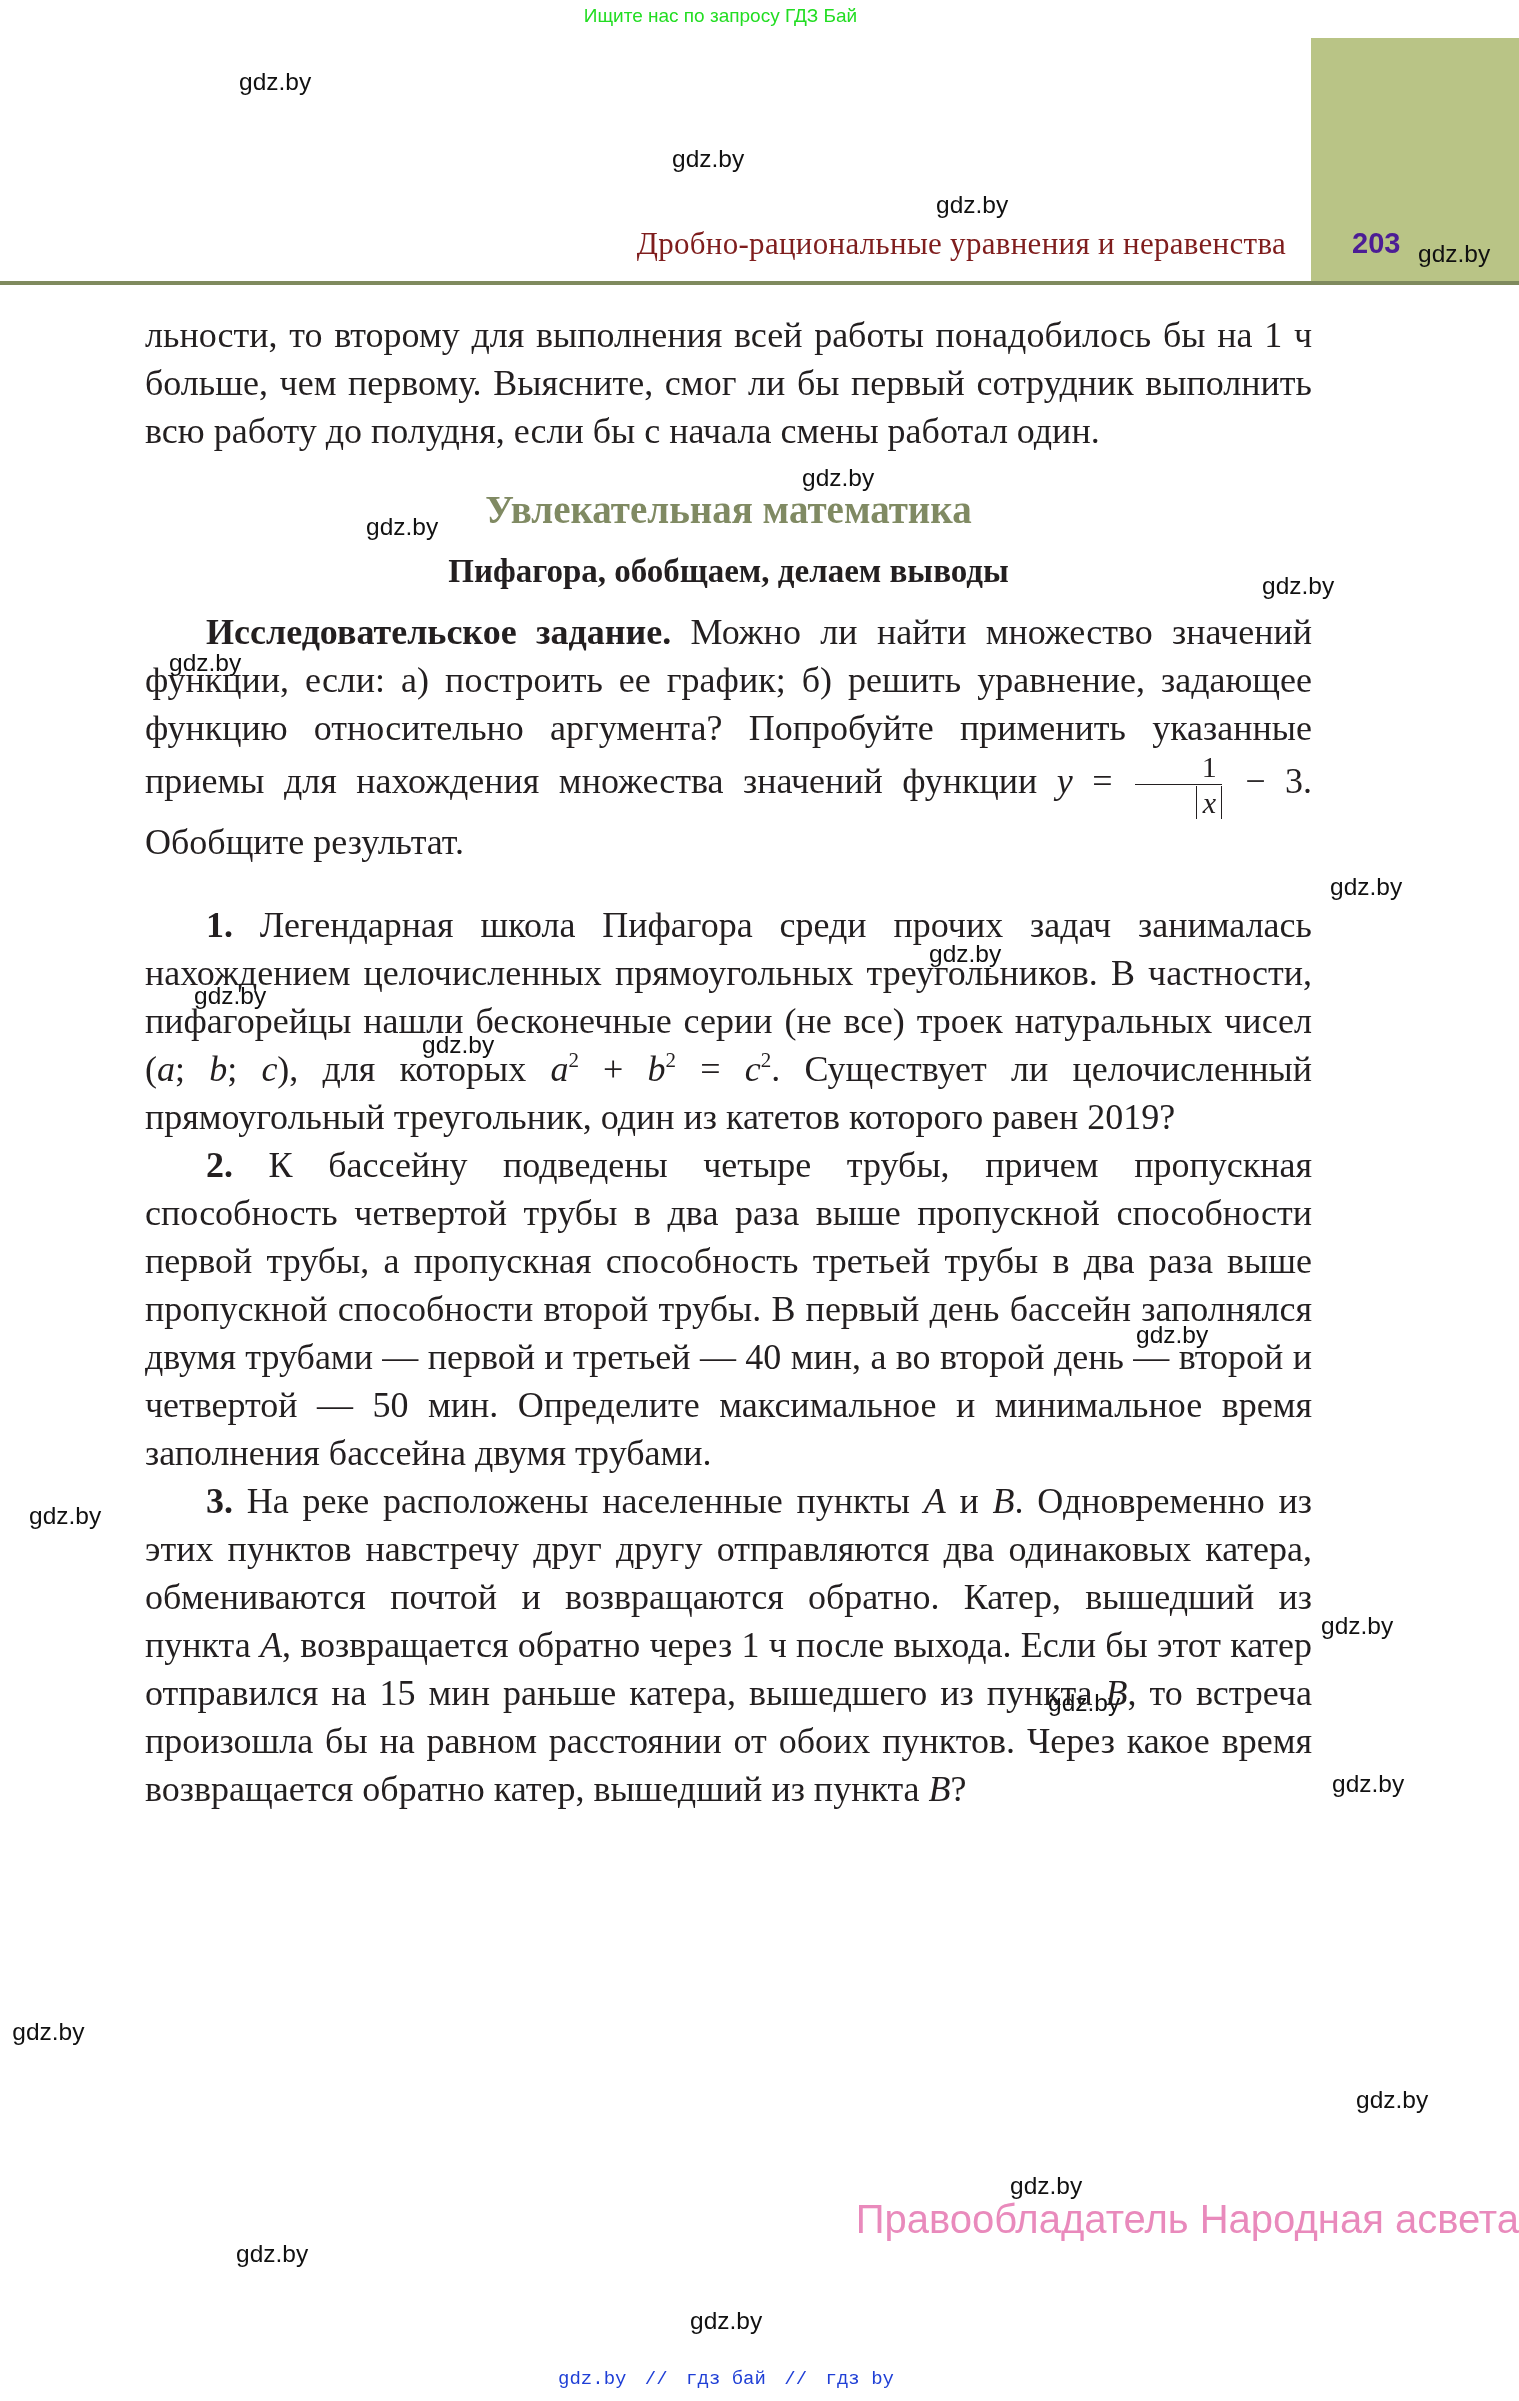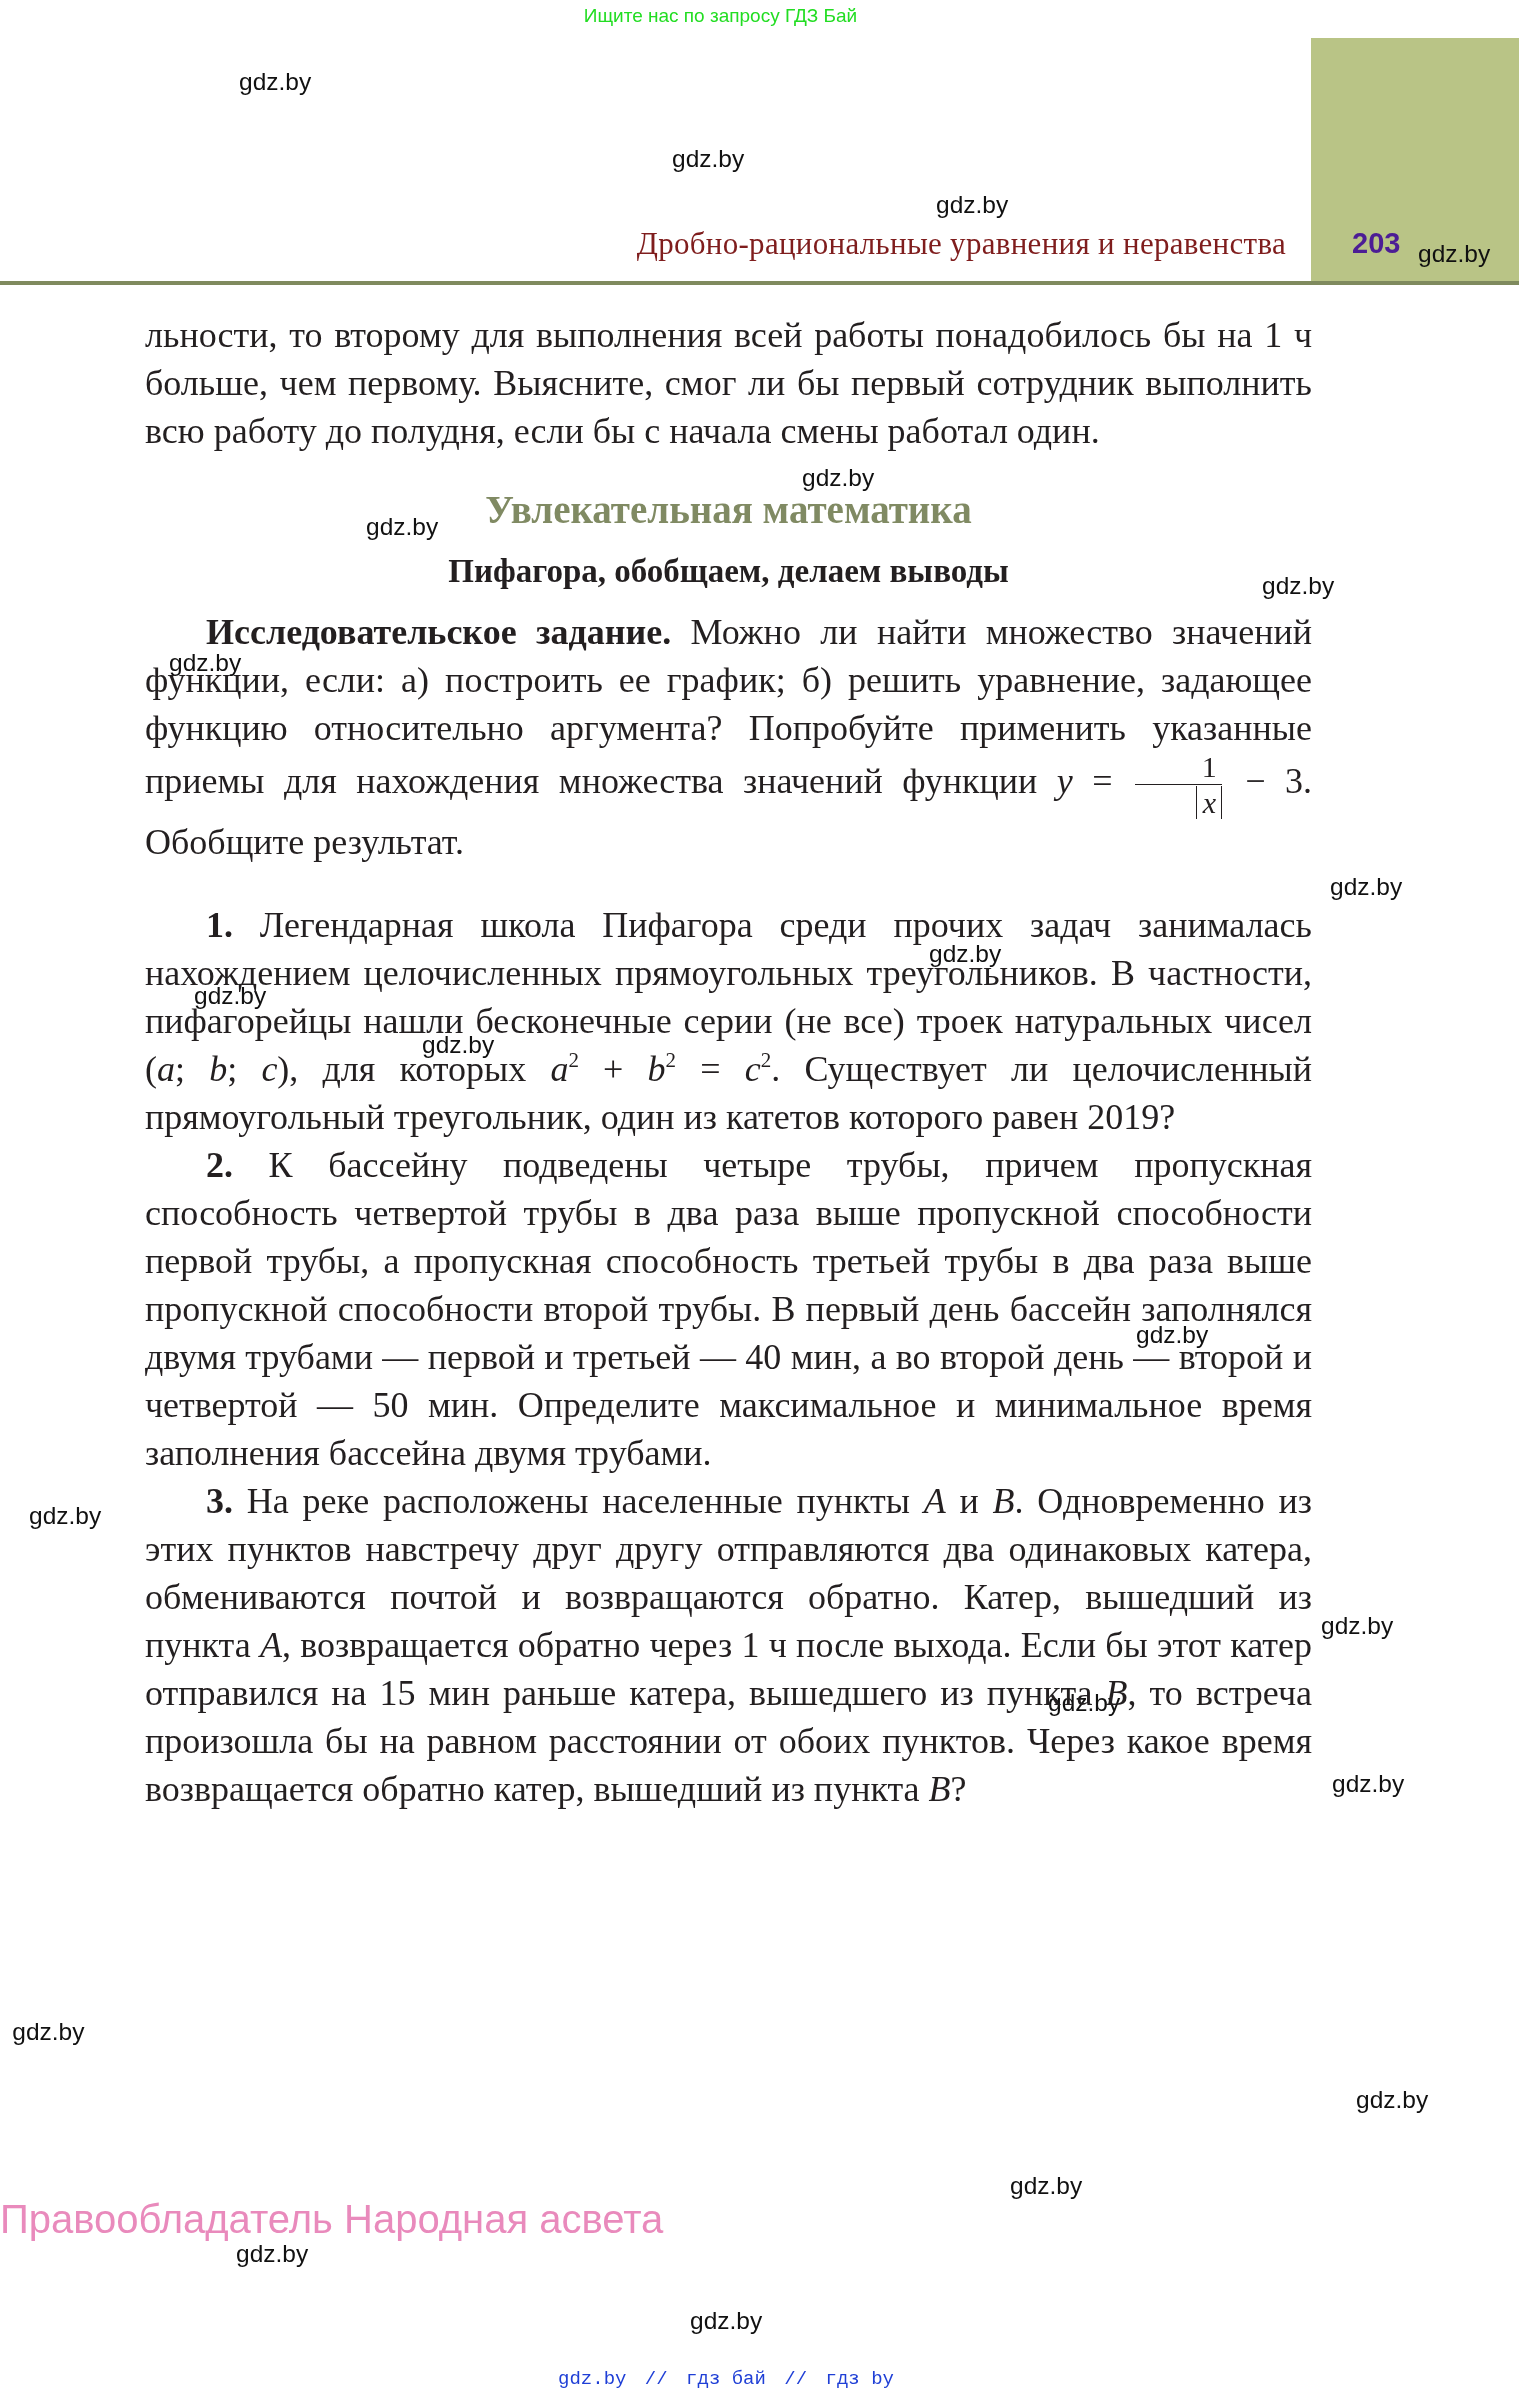--- a/index.html
+++ b/index.html
@@ -53,21 +53,21 @@
   .it { font-style: italic; }
   .frac {
     display: inline-block; vertical-align: middle; text-align: center;
     margin: 0 3.5px; line-height: 1;
   }
   .frac .num { display: block; font-size: 30px; padding: 0 3.5px 2.6px 3.5px; border-bottom: 1.8px solid #231f20; }
   .frac .den { display: block; font-size: 30px; padding-top: 2.6px; }
   .abs { border-left: 1.8px solid #231f20; border-right: 1.8px solid #231f20; padding: 0 5.3px; font-style: italic; }
   sup { font-size: 21px; vertical-align: 14px; line-height: 0; }
   .footer-rights {
-    position: absolute; left: 0; top: 2197px; width: 1519px; text-align: left;
+    position: absolute; left: 0; top: 2197px; width: 1519px; text-align: right;
     font-family: "Liberation Sans", sans-serif; font-size: 40px; color: #e98abc;
   }
   .footer-links {
     position: absolute; left: 0; top: 2368px; width: 1452px; text-align: center;
     font-family: Liberation Mono, monospace; font-size: 19px; color: #1f3fd6;
   }
   .footer-links span { margin: 0 3.5px; }
 </style>
 </head>
 <body>

